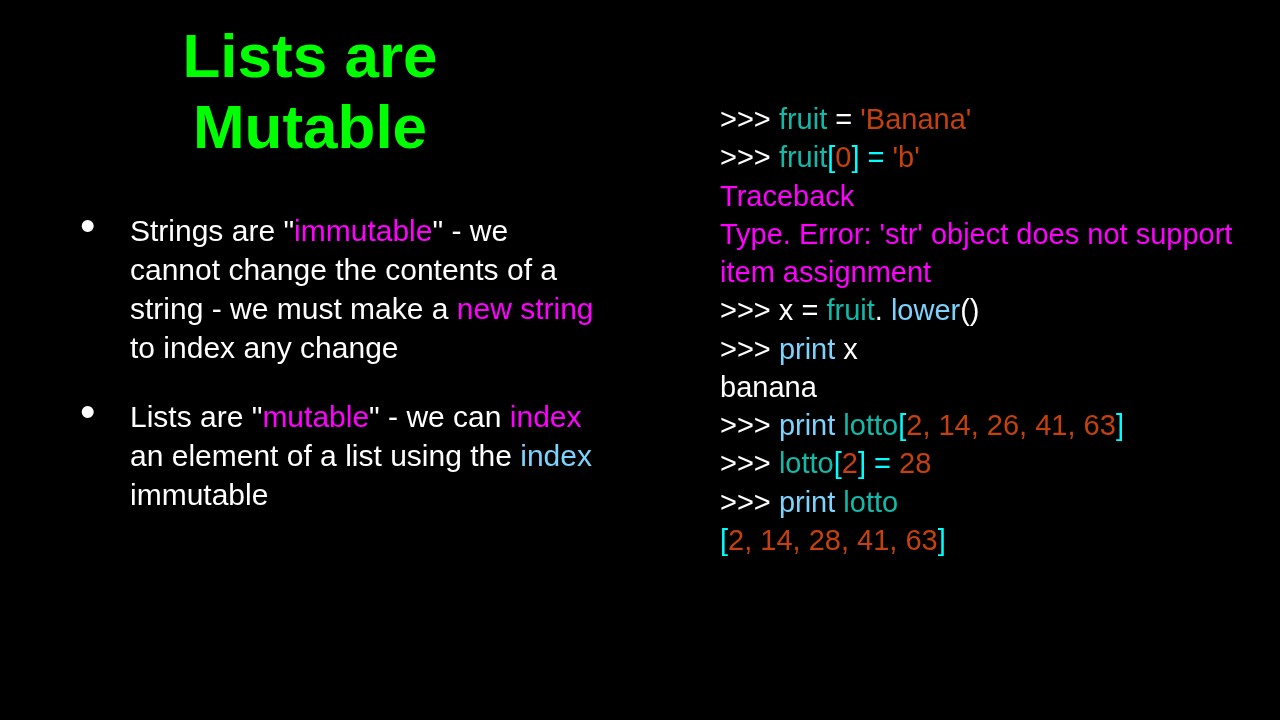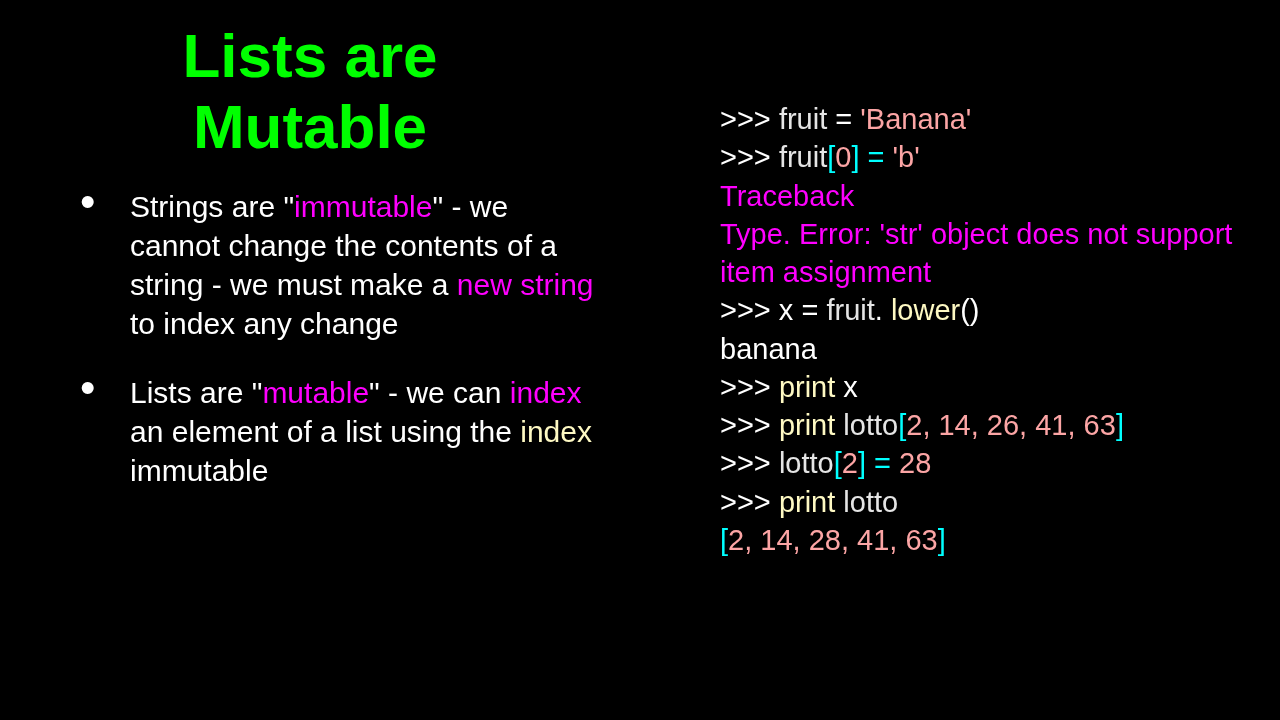--- a/index.html
+++ b/index.html
@@ -18,21 +18,21 @@
   }
   .right {
     width: 660px;
     padding: 100px 40px 20px 100px;
   }
   .title {
     color: #00ff00;
     font-size: 62px;
     text-align: center;
     line-height: 1.15;
-    margin-bottom: 24px;
+    margin-bottom: 48px;
     padding-right: 40px;
   }
   .bullets {
     list-style: none;
     padding-left: 40px;
   }
   .bullets li {
     position: relative;
     font-size: 30px;
     line-height: 1.3;
@@ -43,24 +43,24 @@
   .bullets li::before {
     content: "•";
     position: absolute;
     left: -20px;
     top: -14px;
     font-size: 44px;
     color: #fff;
   }
   .i { }
   .mag { color: #ff00ff; }
-  .grn { color: #fef9c3; margin-top: 28px; }
-  .org { color: #fca5a5; }
+  .grn { color: #7dd3fc; margin-top: 28px; }
+  .org { color: #c2410c; }
   .cyn { color: #00ffff; }
-  .yel { color: #e5e5e5; }
+  .yel { color: #14b8a6; }
   .code {
     font-size: 29px;
     line-height: 1.32;
     white-space: nowrap;
   }
 </style>
 </head>
 <body>
 
 <div class="left">
@@ -75,20 +75,20 @@
   </ul>
 </div>
 
 <div class="right">
   <div class="code">
     <div><span>&gt;&gt;&gt; </span><span class="yel">fruit</span><span> = </span><span class="org">'Banana'</span></div>
     <div><span>&gt;&gt;&gt; </span><span class="yel">fruit</span><span class="cyn">[</span><span class="org">0</span><span class="cyn">] = </span><span class="org">'b'</span></div>
     <div class="mag">Traceback</div>
     <div class="mag" style="white-space:normal">Type. Error: 'str' object does not support item assignment</div>
     <div><span>&gt;&gt;&gt; x = </span><span class="yel">fruit</span><span>. </span><span class="grn">lower</span><span>()</span></div>
+    <div><span>&gt;&gt;&gt; </span><span class="grn">print</span><span> x</span></div>
     <div>banana</div>
-    <div><span>&gt;&gt;&gt; </span><span class="grn">print</span><span> x</span></div>
     <div><span>&gt;&gt;&gt; </span><span class="grn">print</span><span> </span><span class="yel">lotto</span><span class="cyn">[</span><span class="org">2, 14, 26, 41, 63</span><span class="cyn">]</span></div>
     <div><span>&gt;&gt;&gt; </span><span class="yel">lotto</span><span class="cyn">[</span><span class="org">2</span><span class="cyn">] = </span><span class="org">28</span></div>
     <div><span>&gt;&gt;&gt; </span><span class="grn">print</span><span> </span><span class="yel">lotto</span></div>
     <div><span class="cyn">[</span><span class="org">2, 14, 28, 41, 63</span><span class="cyn">]</span></div>
   </div>
 </div>
 
 </body></html>

